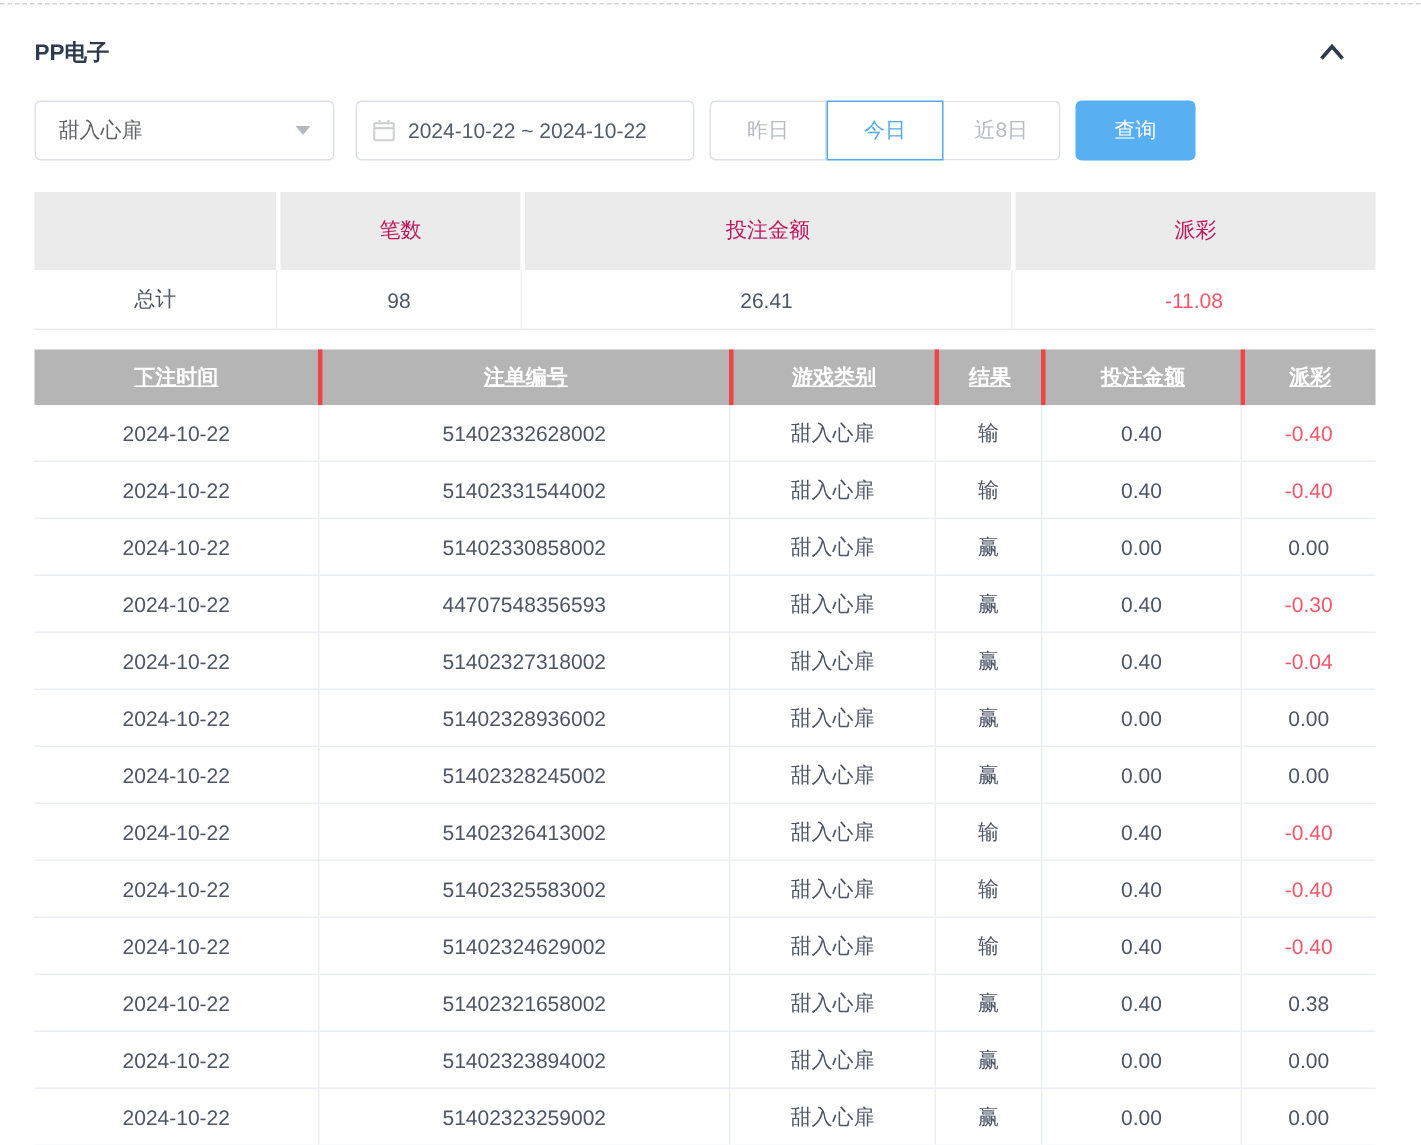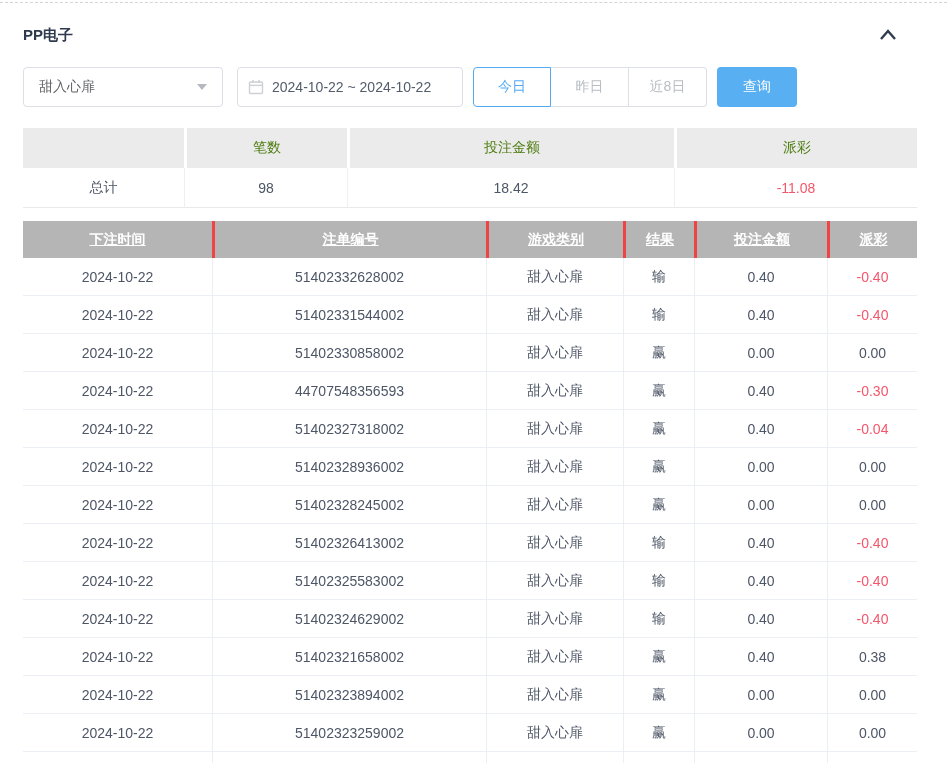--- a/index.html
+++ b/index.html
@@ -38,21 +38,21 @@
     font-size:14px;color:#b8bdc4;display:flex;align-items:center;justify-content:center;cursor:pointer;}
   .seg:not(:first-child){border-left:none;}
   .seg:first-child{border-radius:4px 0 0 4px;}
   .seg:last-child{border-radius:0 4px 4px 0;}
   .seg.active{color:var(--accent);border:1px solid var(--accent);z-index:1;}
   .query-btn{margin-left:10px;width:80px;height:40px;background:var(--accent-btn);border:none;
     border-radius:4px;color:#fff;font-size:14px;cursor:pointer;}
   
   table{border-collapse:separate;border-spacing:0;width:894px;table-layout:fixed;}
   .summary{margin-top:21px;}
-  .summary th{height:40px;background:var(--sum-hdr);font-size:14px;font-weight:normal;color:#4d7c0f;
+  .summary th{height:52px;background:var(--sum-hdr);font-size:14px;font-weight:normal;color:#be185d;
     text-align:center;}
   .summary th+th{border-left:3px solid #fff;}
   .summary td{height:40px;font-size:14px;color:var(--text-body);text-align:center;
     border-bottom:1px solid #e9e9e9;}
   .summary td+td{border-left:1px solid #f0f0f0;}
   
   .bets{margin-top:13px;}
   .bets th{height:37px;background:var(--hdr-gray);color:#fff;font-size:14px;font-weight:bold;
     text-align:center;text-decoration:underline;}
   .bets th+th{border-left:3px solid #ef4444;}
@@ -87,22 +87,22 @@
       <svg width="16" height="16" viewBox="0 0 16 16">
         <rect x="1.5" y="3" width="13" height="11.5" rx="1" fill="none" stroke="#cdd0d6" stroke-width="1.4"></rect>
         <line x1="1.5" y1="6.4" x2="14.5" y2="6.4" stroke="#cdd0d6" stroke-width="1.4"></line>
         <line x1="5" y1="1" x2="5" y2="4" stroke="#cdd0d6" stroke-width="1.4"></line>
         <line x1="11" y1="1" x2="11" y2="4" stroke="#cdd0d6" stroke-width="1.4"></line>
       </svg>
       <span class="txt">2024-10-22 ~ 2024-10-22</span>
     </div>
 
     <div class="btn-group">
+      <button class="seg">昨日</button>
       <button class="seg active">今日</button>
-      <button class="seg">昨日</button>
       <button class="seg">近8日</button>
     </div>
 
     <button class="query-btn">查询</button>
   </div>
 
   <table class="summary">
     <colgroup>
         <col style="width:161px">
         <col style="width:163px">
@@ -114,21 +114,21 @@
           <th></th>
           <th>笔数</th>
           <th>投注金额</th>
           <th>派彩</th>
         </tr>
       </thead>
     <tbody>
       <tr>
         <td>总计</td>
         <td>98</td>
-        <td>18.42</td>
+        <td>26.41</td>
         <td class="neg">-11.08</td>
       </tr>
     </tbody>
   </table>
 
   <table class="bets">
     <colgroup>
         <col style="width:189px">
         <col style="width:274px">
         <col style="width:137px">

